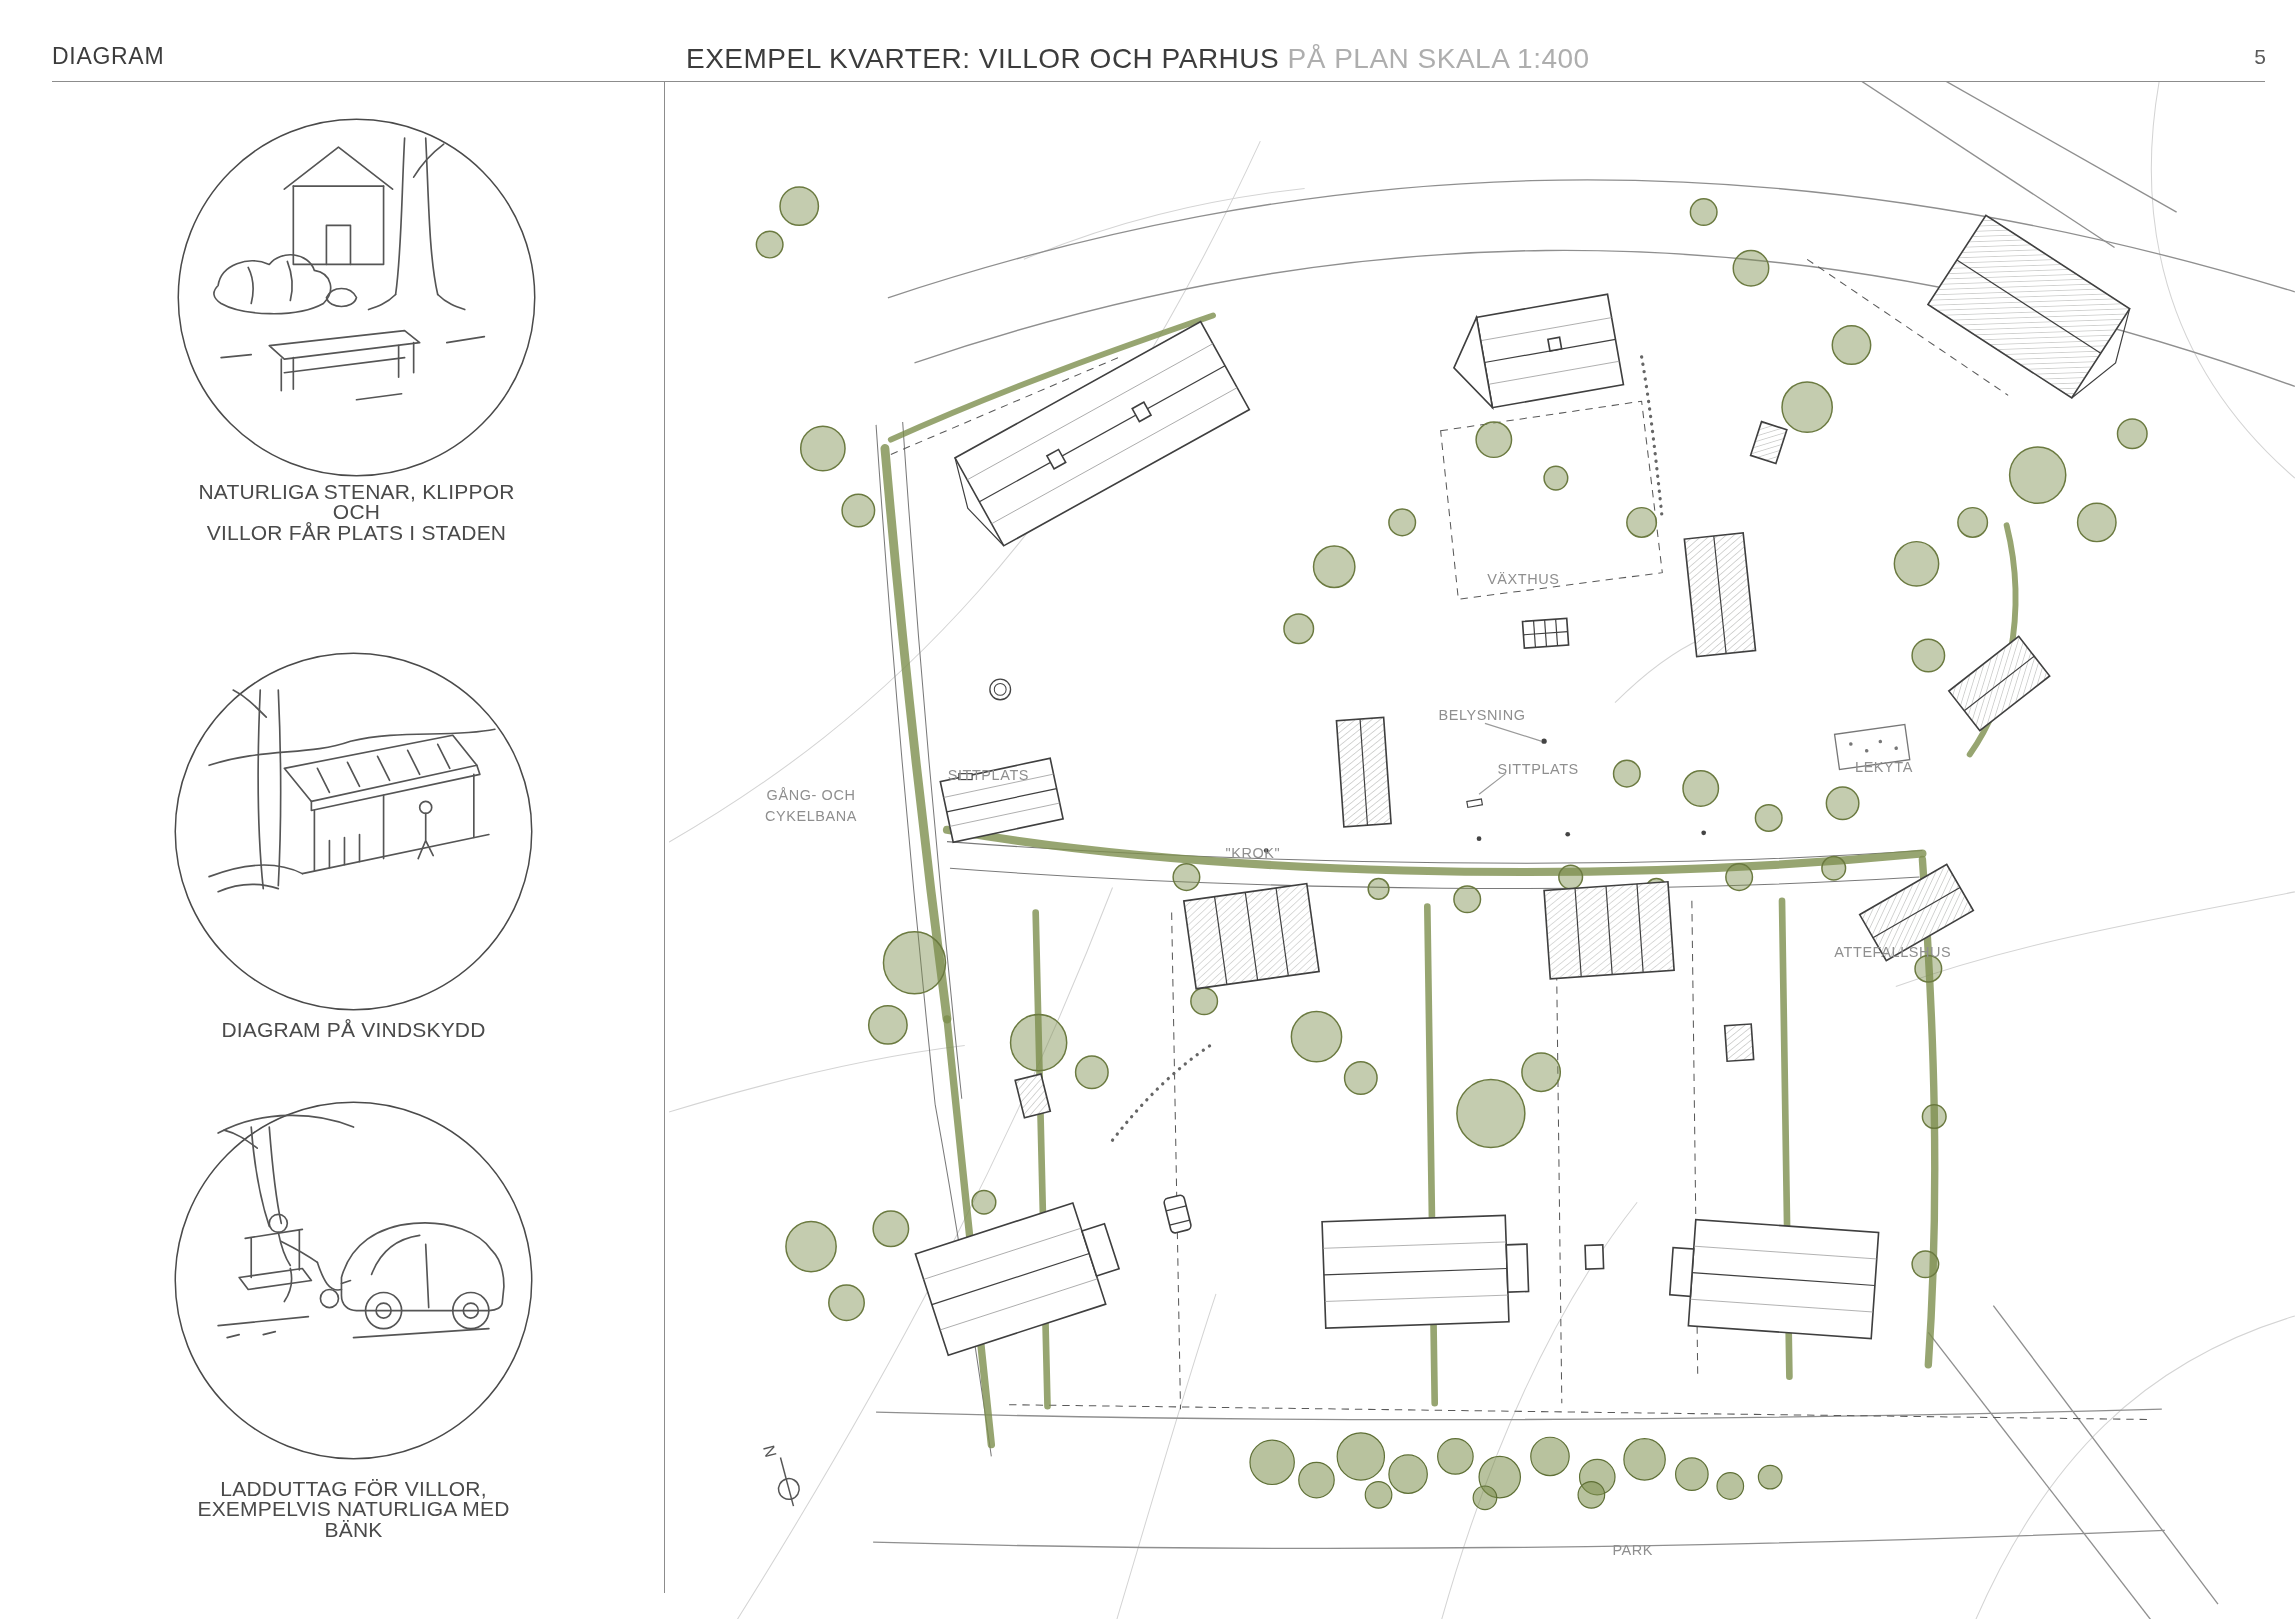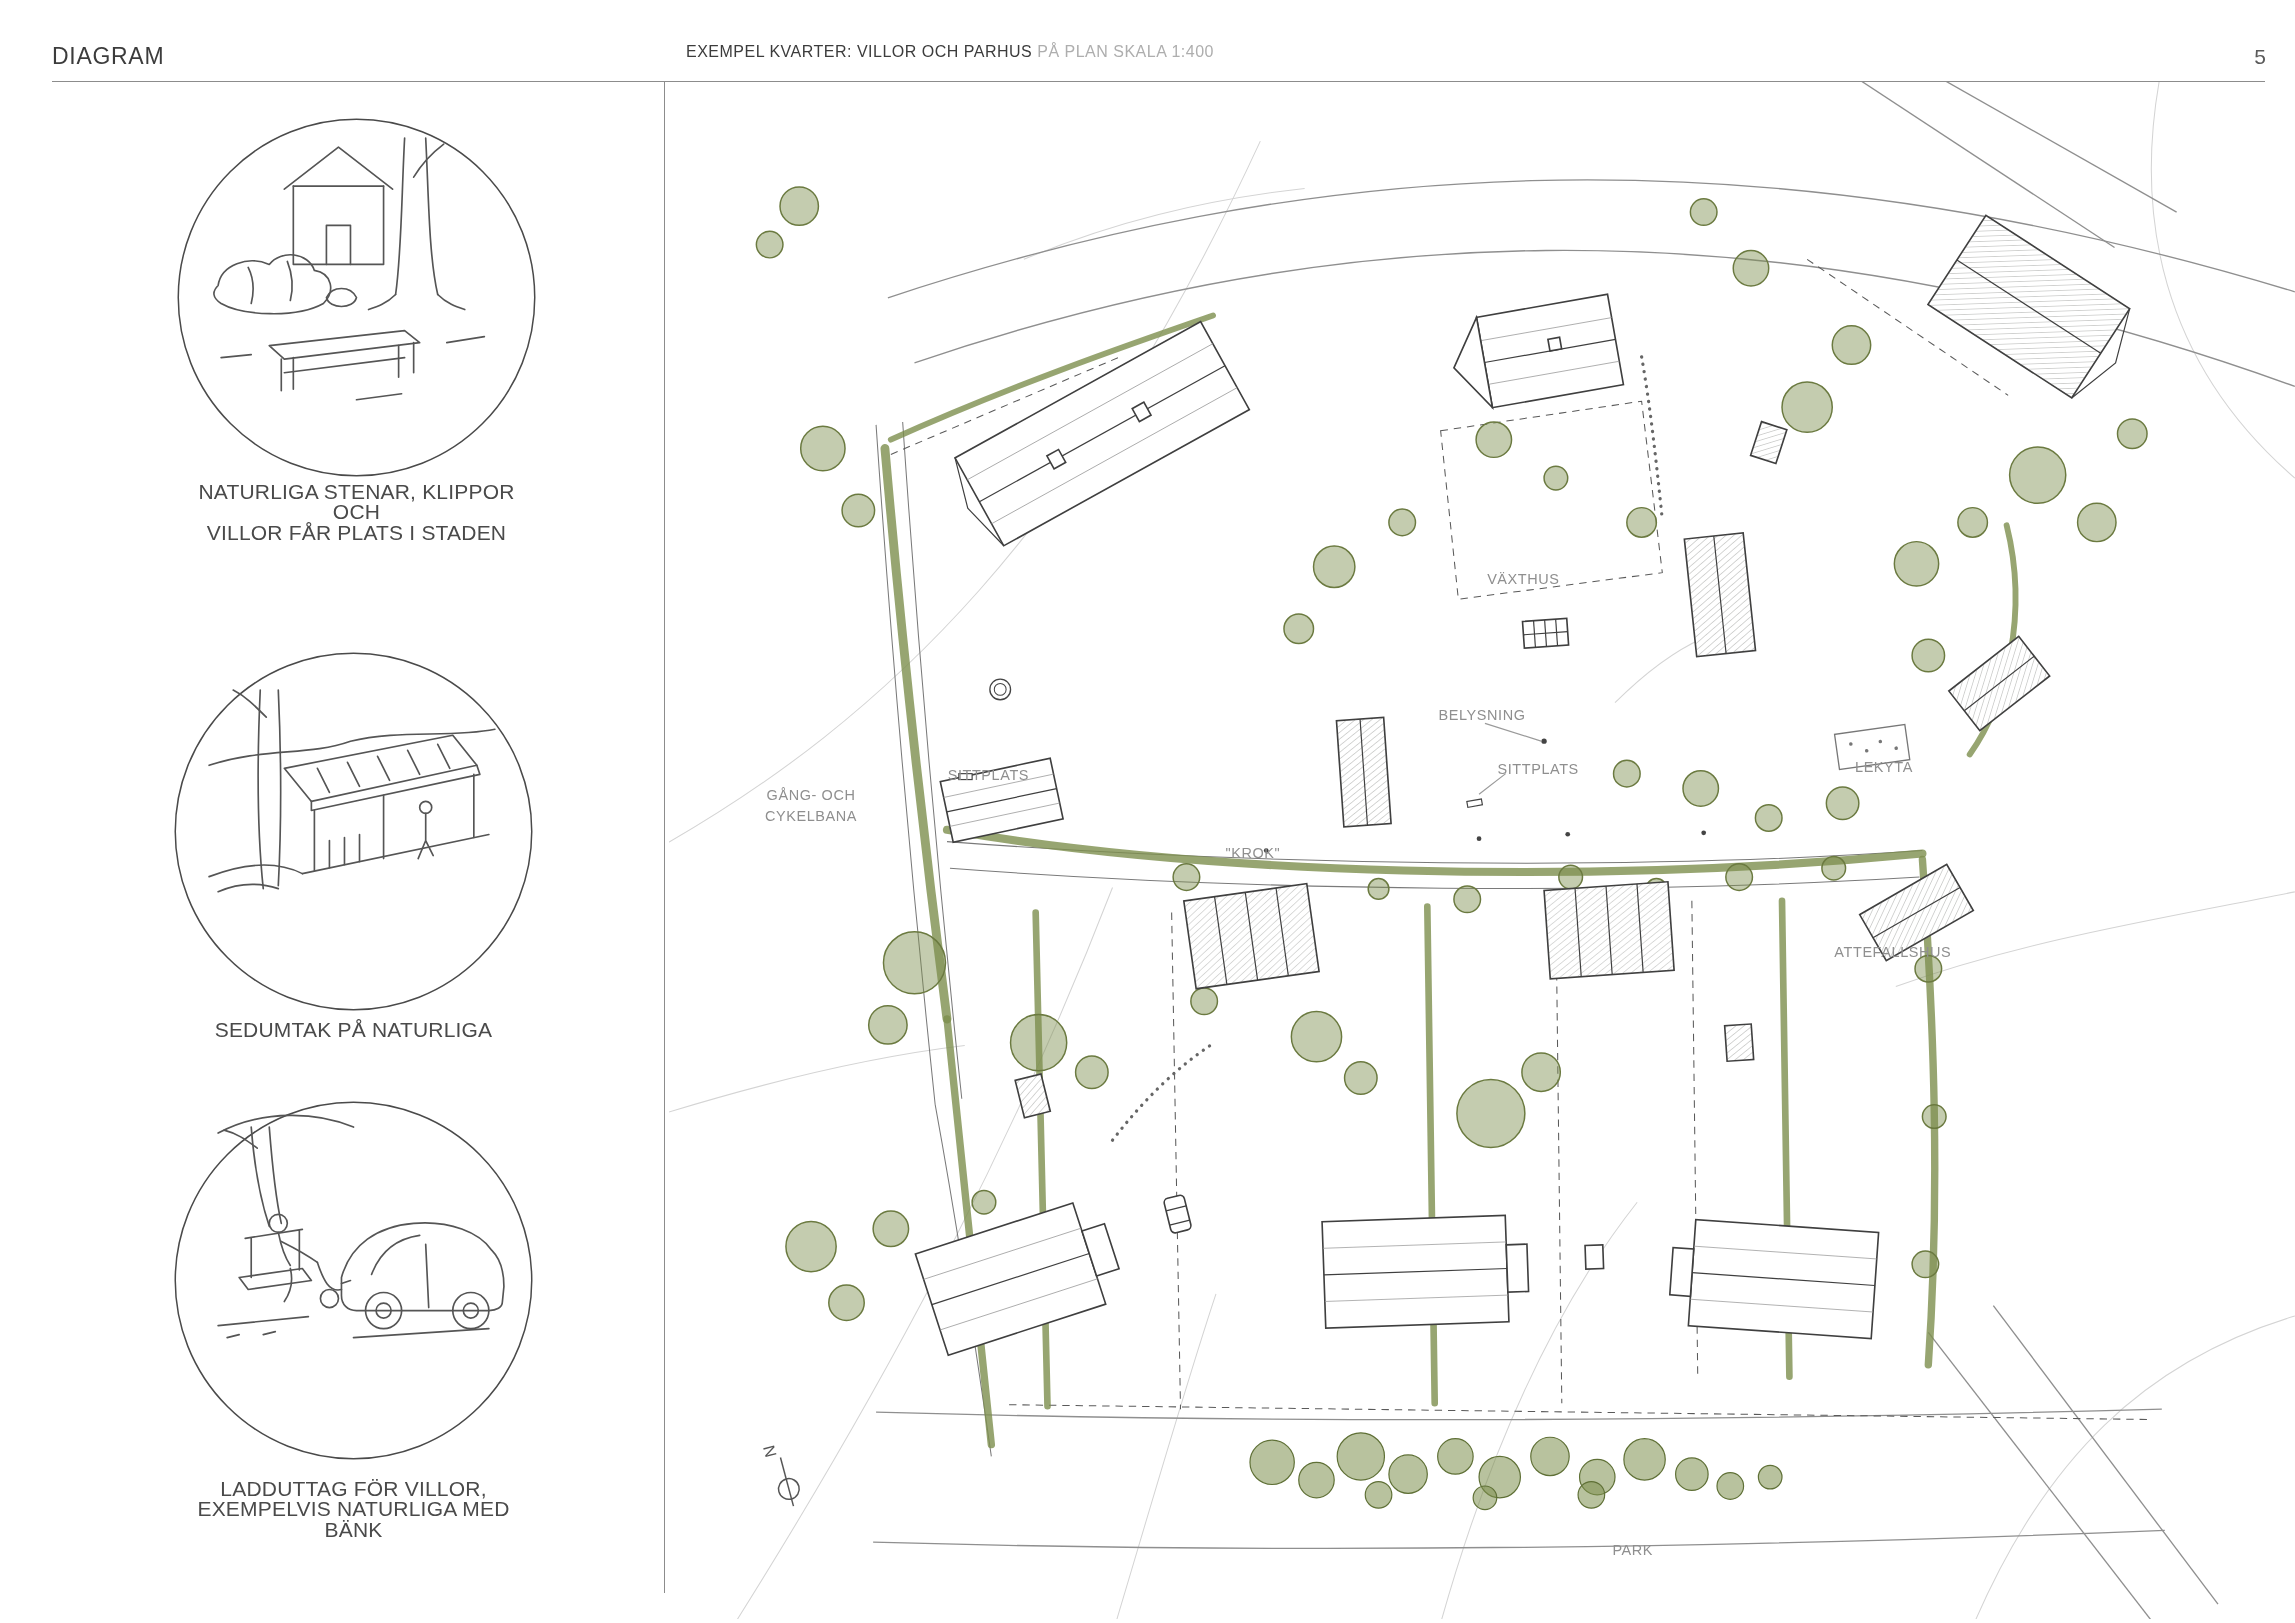--- a/index.html
+++ b/index.html
@@ -1,21 +1,21 @@
 <!DOCTYPE html>
 <html style="font-size:7.4px"><head>
 <meta charset="utf-8">
 <style>
   html,body{margin:0;padding:0;background:#ffffff;}
   body{width:2295px;height:1623px;position:relative;overflow:hidden;
        font-family:"Liberation Sans",sans-serif;color:#3c3c3c;}
   .abs{position:absolute;}
   
   .h-title{left:52px;top:43px;font-size:23px;letter-spacing:0.7px;color:#3c3c3c;}
-  .h-center{left:686px;top:43px;font-size:16px;letter-spacing:0.5px;white-space:nowrap;}
+  .h-center{left:686px;top:43px;font-size:28px;letter-spacing:0.5px;white-space:nowrap;}
   .h-center .sub{color:#aeaeae;}
   .h-num{right:29px;top:45px;font-size:21px;color:#5a5a5a;}
   .h-rule{left:52px;top:81px;width:2213px;height:0;border-top:0.9px solid #8c8c8c;}
   .v-div{left:664px;top:81px;width:0;height:1512px;border-left:0.9px solid #8c8c8c;}
   
   .vg{width:361px;height:361px;}
   .vg svg{width:100%;height:100%;display:block;}
   .vg-c1{left:176px;top:117px;}
   .vg-c2{left:173px;top:651px;}
   .vg-c3{left:173px;top:1100px;}
@@ -96,21 +96,21 @@
       <path d="M 86,148 L 210,122"></path>
       <path d="M 104,126 L 104,144 M 114,124 L 114,142 M 124,122 L 124,140"></path>
       <circle cx="168" cy="104" r="4"></circle>
       <path d="M 168,108 L 168,126 M 168,126 L 163,138 M 168,126 L 173,136"></path>
       <path d="M 24,150 C 50,140 70,140 86,148"></path>
       <path d="M 30,160 C 44,154 58,154 70,158"></path>
     </g>
   </svg>
 </div>
 <div class="abs cap cap-2">
-  <div>SEDUMTAK PÅ NATURLIGA</div>
+  <div>DIAGRAM PÅ VINDSKYDD</div>
 </div>
 
 <div class="abs vg vg-c3">
   <svg viewBox="0 0 240 240">
     <circle cx="120" cy="120" r="118.5" fill="none" stroke="#4a4a4a" stroke-width="1"></circle>
     <g class="sk">
       <path d="M 30,22 C 60,6 96,8 120,18"></path>
       <path d="M 52,18 C 54,44 58,66 64,84"></path>
       <path d="M 64,18 C 66,44 68,64 72,82"></path>
       <path d="M 56,32 C 48,26 42,22 34,20"></path>

